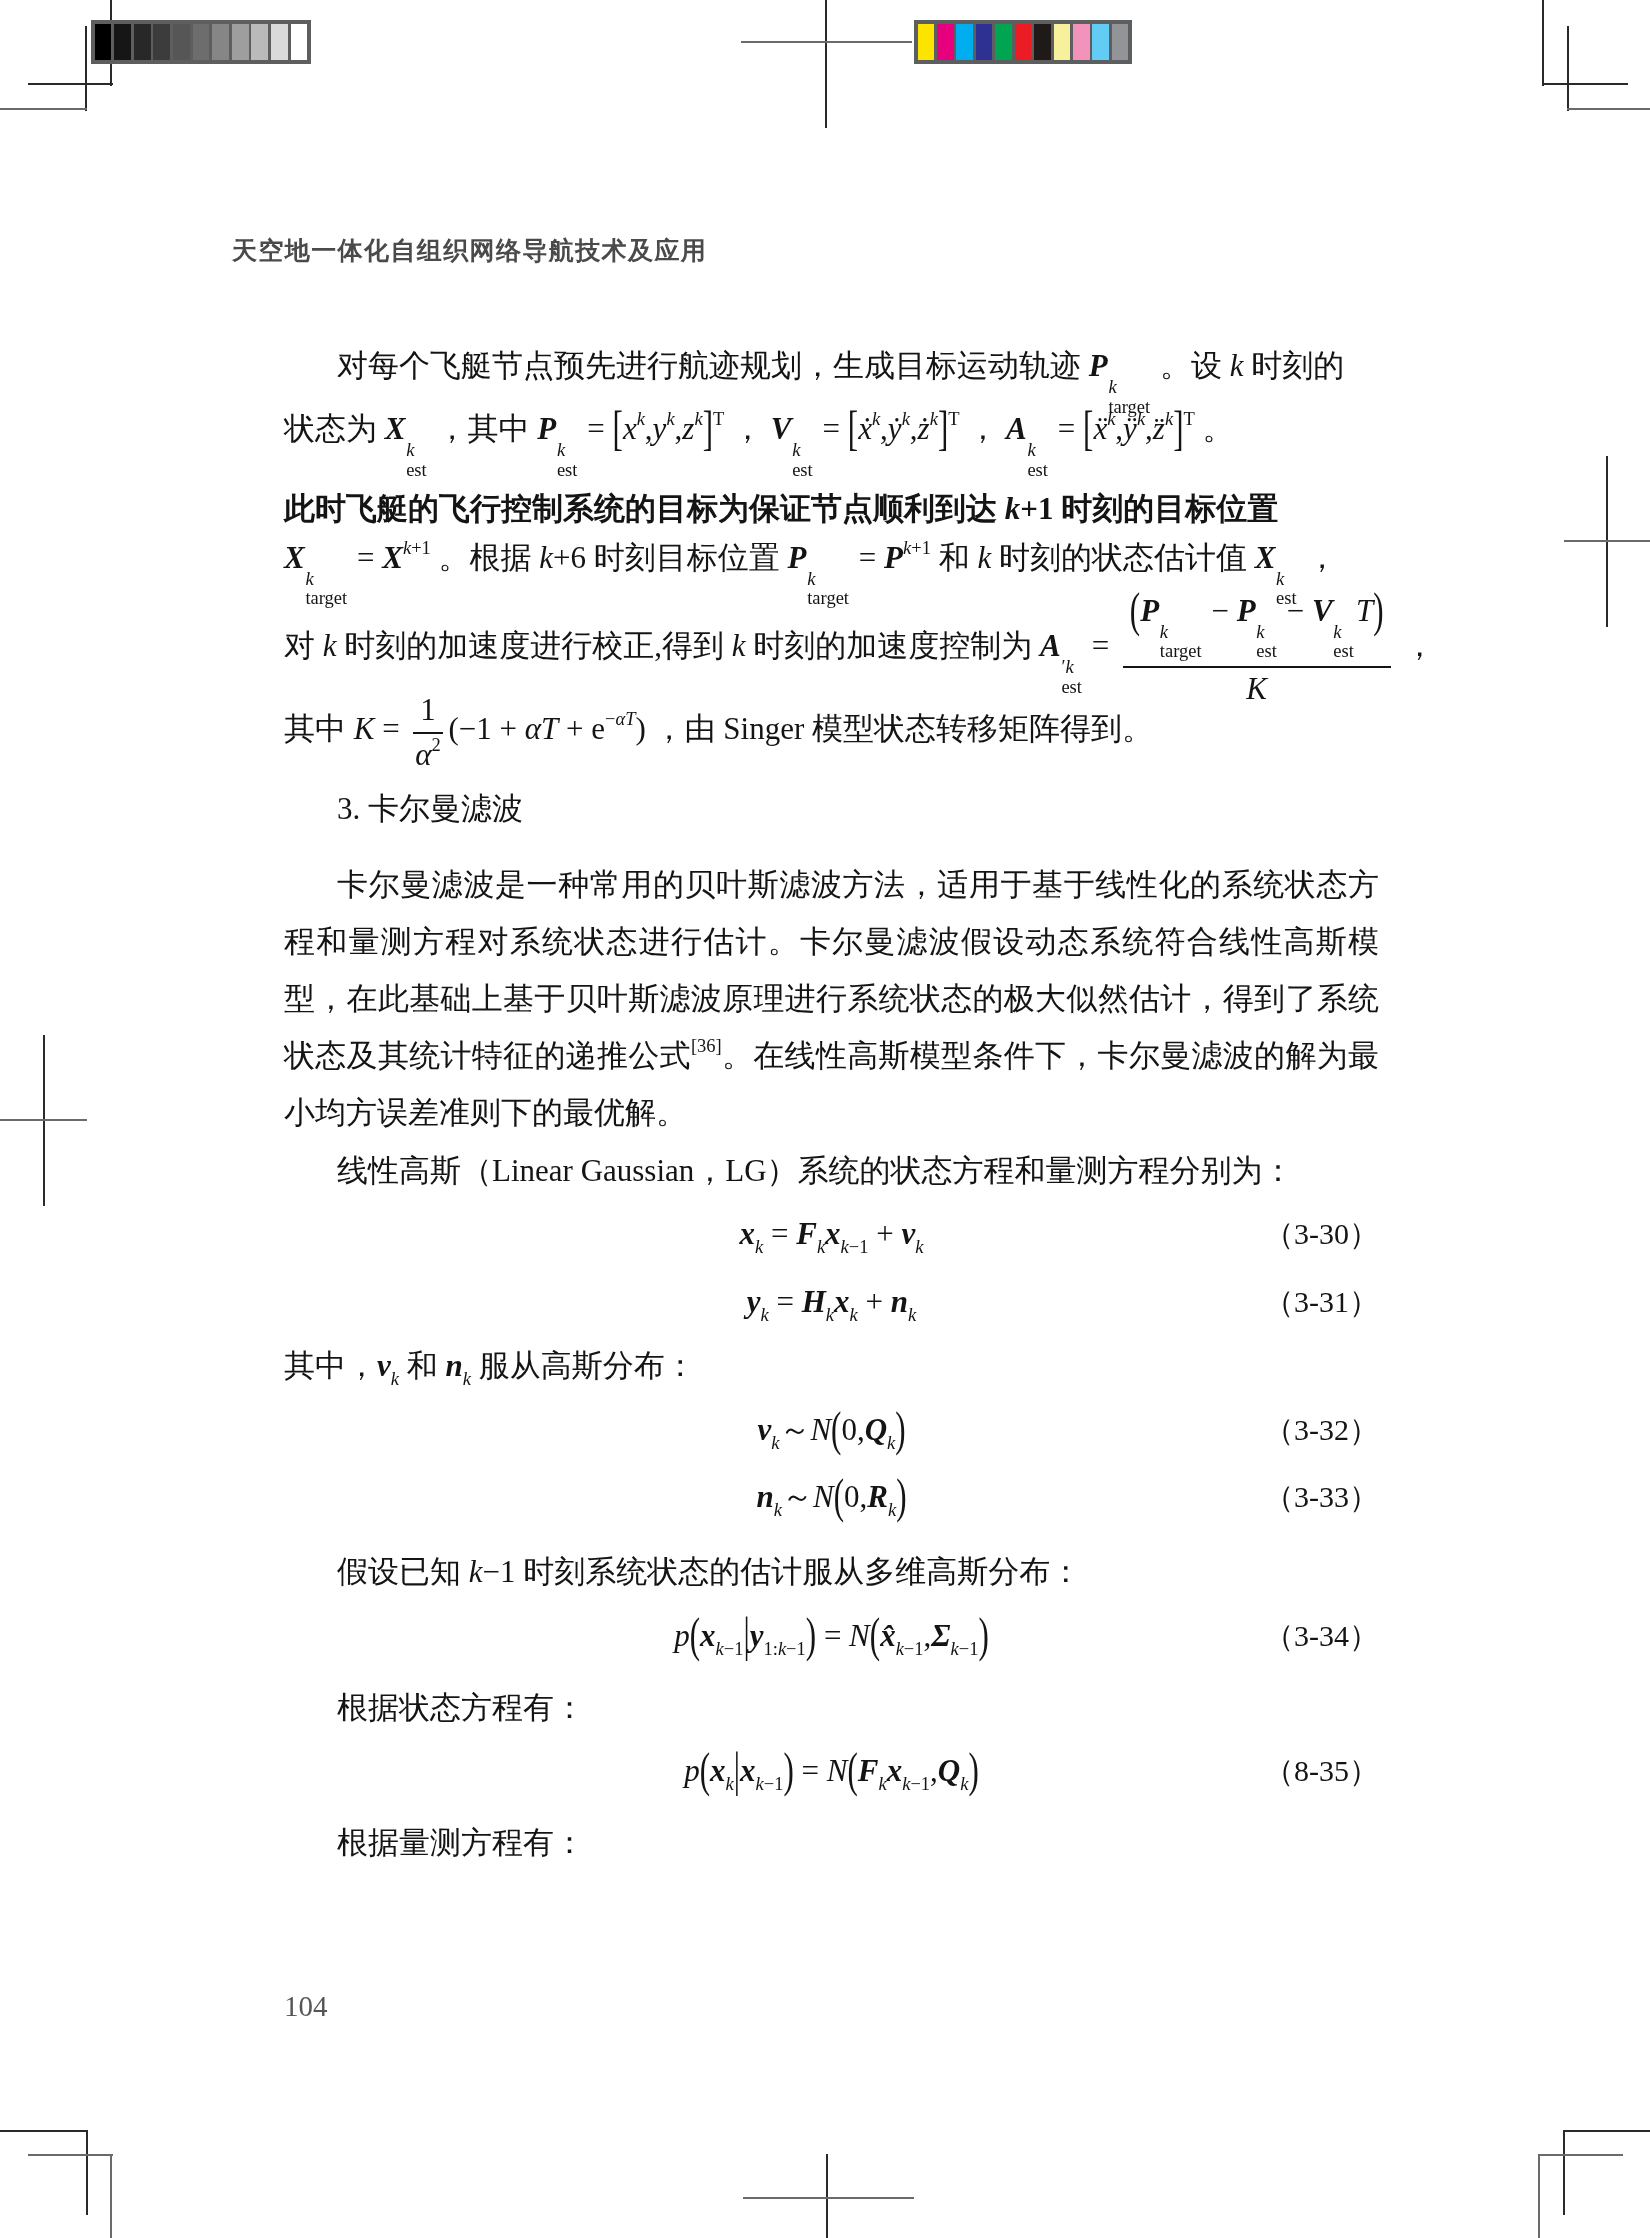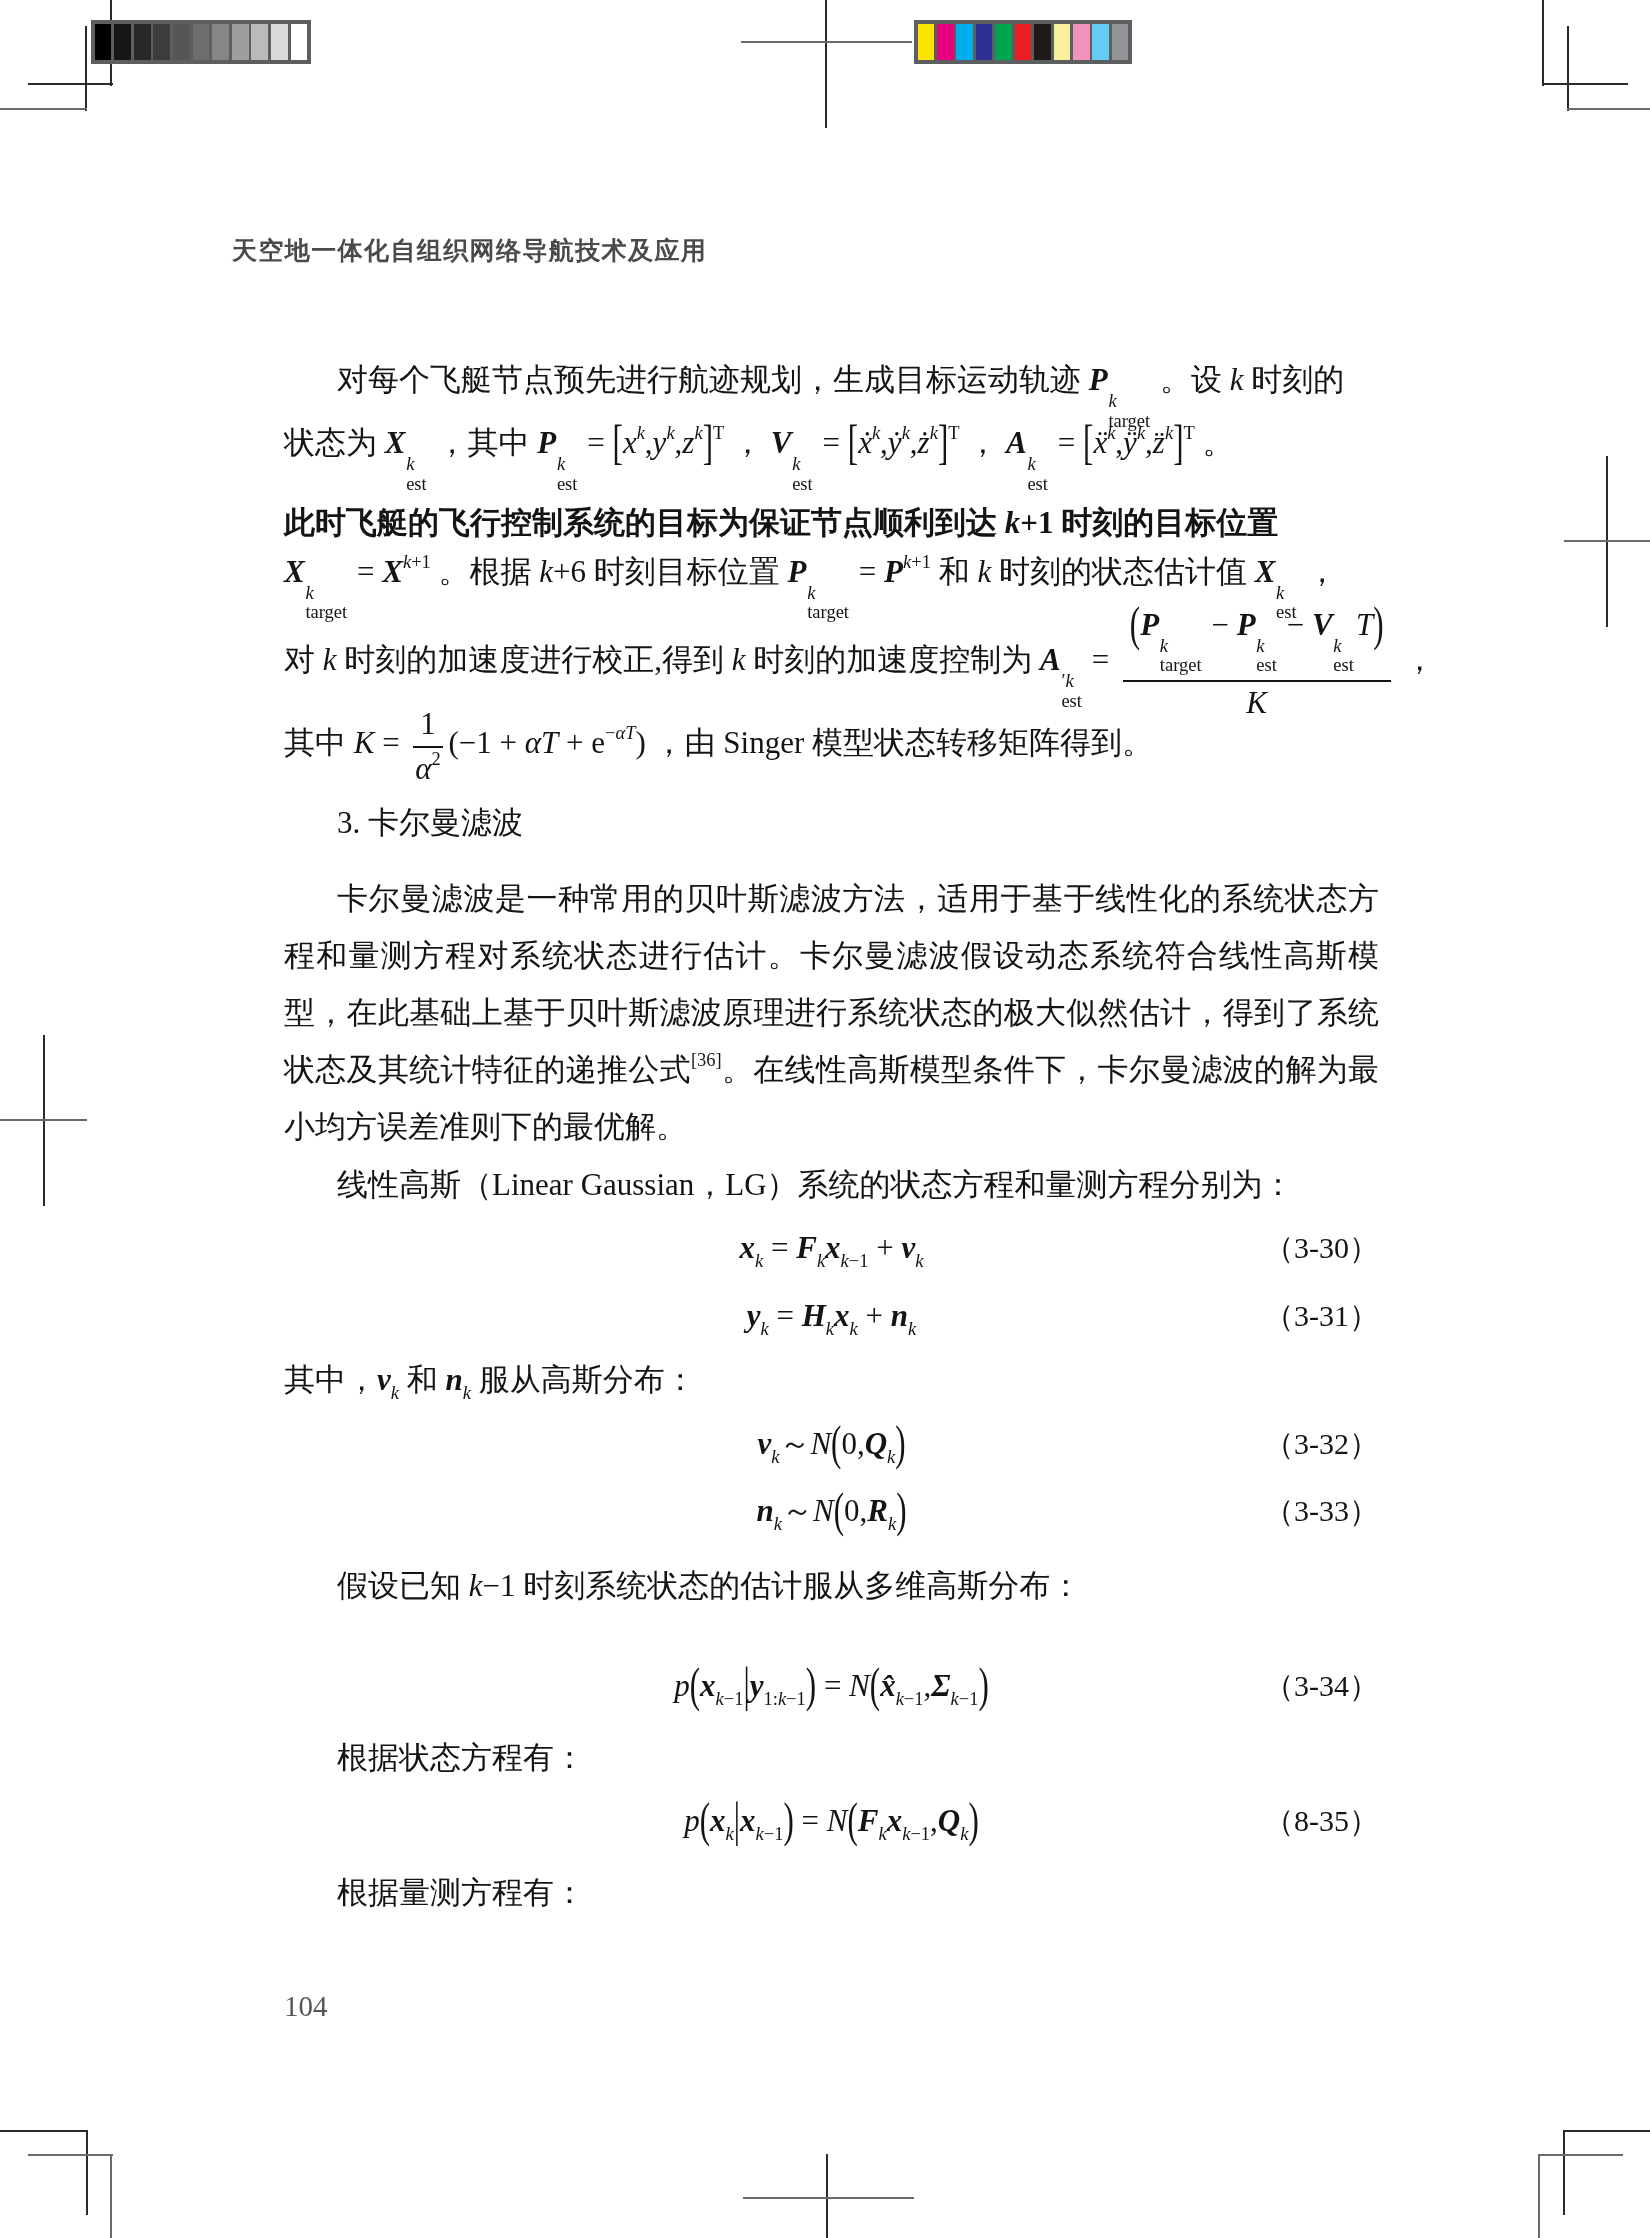--- a/index.html
+++ b/index.html
@@ -18,21 +18,21 @@
   .mk{position:absolute;background:#2a2a2a;}
   .mk.g{background:#6a6a6a;}
   
   .running-head{
     position:absolute;left:232px;top:234px;font-size:25px;color:#4a4a4a;
     letter-spacing:1.4px;font-weight:bold;
   }
   
   .page-number{position:absolute;left:284px;top:1990px;font-size:29px;color:#555;}
   
-  .content{position:absolute;left:284px;top:366px;width:1095px;font-size:31px;}
+  .content{position:absolute;left:284px;top:352px;width:1095px;font-size:31px;}
   .blk{position:relative;}
   .blk.line{display:flex;align-items:center;white-space:nowrap;}
   .blk.line.indent{padding-left:53px;}
   .blk.para{line-height:57px;text-align:justify;}
   .blk.para.indent{text-indent:53px;}
   .blk.equation{display:flex;align-items:center;justify-content:center;}
   .eqnum{position:absolute;right:0;top:50%;transform:translateY(-50%);font-size:30px;}
   
   .ms{font-style:normal;}
   .mi{font-style:italic;}
@@ -56,21 +56,21 @@
   [data-block="p1l6"]{height:80px;}
   [data-block="h3"]{height:51px;margin-top:11.4px;}
   [data-block="p2"]{margin-top:21.4px;}
   [data-block="p3"]{height:58px;margin-top:1.4px;}
   [data-block="eq30"]{height:68px;}
   [data-block="eq31"]{height:67px;}
   [data-block="p4"]{height:61px;}
   [data-block="eq32"]{height:67px;}
   [data-block="eq33"]{height:67px;}
   [data-block="p5"]{height:61px;margin-top:11.4px;}
-  [data-block="eq34"]{height:66px;margin-top:36px;}
+  [data-block="eq34"]{height:66px;}
   [data-block="p6"]{height:61px;margin-top:8.6px;}
   [data-block="eq35"]{height:66px;font-family:Liberation Serif, serif;}
   [data-block="p7"]{height:61px;margin-top:8.6px;}
 </style>
 </head>
 <body>
 
 <div>
   <div class="mk" style="left:110px;top:0;width:2.1px;height:86px;"></div>
   <div class="mk" style="left:28px;top:83px;width:85px;height:2.1px;"></div>

